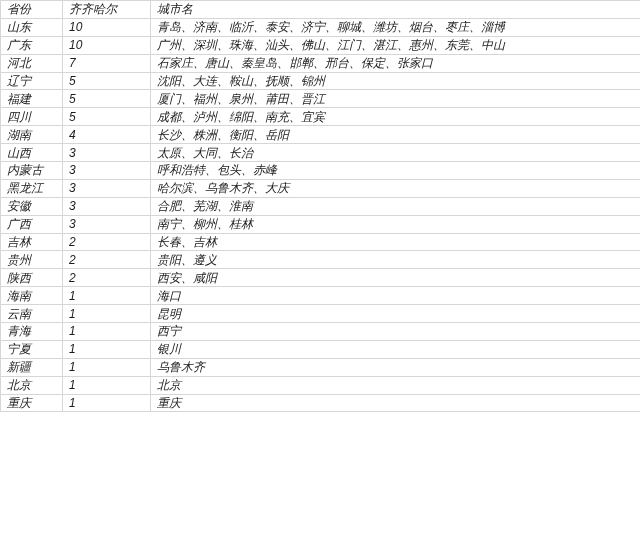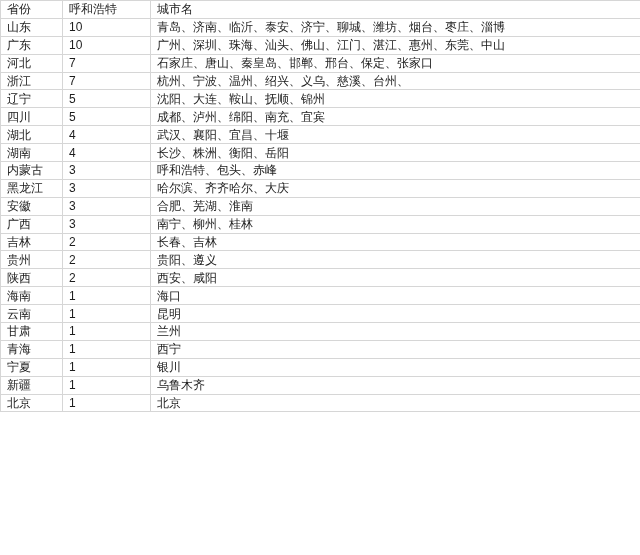--- a/index.html
+++ b/index.html
@@ -3,21 +3,21 @@
 <meta charset="utf-8">
 <style>
   html, body { margin: 0; padding: 0; }
   body {
     width: 640px;
     height: 555px;
     overflow: hidden;
     background: #ffffff;
     font-family: "Liberation Sans", "DejaVu Sans", sans-serif;
   }
-  .sheet { width: 640px; height: 555px; }
+  .sheet { width: 640px; height: 555px; font-style: italic; }
   table.grid {
     border-collapse: collapse;
     table-layout: fixed;
     width: 640px;
   }
   col.col-a { width: 62px; }
   col.col-b { width: 88px; }
   col.col-c { width: 490px; }
   th, td {
     border: 1px solid #d6d6d6;
@@ -40,74 +40,74 @@
 <div class="sheet">
   <table class="grid">
     <colgroup>
       <col class="col-a">
       <col class="col-b">
       <col class="col-c">
     </colgroup>
     <thead>
       <tr>
         <th>省份</th>
-        <th>呼和浩特</th>
+        <th>齐齐哈尔</th>
         <th>城市名</th>
       </tr>
     </thead>
     <tbody>
         <tr>
     <td>山东</td>
     <td>10</td>
     <td>青岛、济南、临沂、泰安、济宁、聊城、潍坊、烟台、枣庄、淄博</td>
   </tr>
         <tr>
     <td>广东</td>
     <td>10</td>
     <td>广州、深圳、珠海、汕头、佛山、江门、湛江、惠州、东莞、中山</td>
   </tr>
         <tr>
     <td>河北</td>
     <td>7</td>
     <td>石家庄、唐山、秦皇岛、邯郸、邢台、保定、张家口</td>
   </tr>
         <tr>
-    <td>浙江</td>
-    <td>7</td>
-    <td>杭州、宁波、温州、绍兴、义乌、慈溪、台州、</td>
-  </tr>
-        <tr>
     <td>辽宁</td>
     <td>5</td>
     <td>沈阳、大连、鞍山、抚顺、锦州</td>
+  </tr>
+        <tr>
+    <td>福建</td>
+    <td>5</td>
+    <td>厦门、福州、泉州、莆田、晋江</td>
   </tr>
         <tr>
     <td>四川</td>
     <td>5</td>
     <td>成都、泸州、绵阳、南充、宜宾</td>
   </tr>
         <tr>
-    <td>湖北</td>
-    <td>4</td>
-    <td>武汉、襄阳、宜昌、十堰</td>
-  </tr>
-        <tr>
     <td>湖南</td>
     <td>4</td>
     <td>长沙、株洲、衡阳、岳阳</td>
+  </tr>
+        <tr>
+    <td>山西</td>
+    <td>3</td>
+    <td>太原、大同、长治</td>
   </tr>
         <tr>
     <td>内蒙古</td>
     <td>3</td>
     <td>呼和浩特、包头、赤峰</td>
   </tr>
         <tr>
     <td>黑龙江</td>
     <td>3</td>
-    <td>哈尔滨、齐齐哈尔、大庆</td>
+    <td>哈尔滨、乌鲁木齐、大庆</td>
   </tr>
         <tr>
     <td>安徽</td>
     <td>3</td>
     <td>合肥、芜湖、淮南</td>
   </tr>
         <tr>
     <td>广西</td>
     <td>3</td>
     <td>南宁、柳州、桂林</td>
@@ -131,39 +131,39 @@
     <td>海南</td>
     <td>1</td>
     <td>海口</td>
   </tr>
         <tr>
     <td>云南</td>
     <td>1</td>
     <td>昆明</td>
   </tr>
         <tr>
-    <td>甘肃</td>
-    <td>1</td>
-    <td>兰州</td>
-  </tr>
-        <tr>
     <td>青海</td>
     <td>1</td>
     <td>西宁</td>
   </tr>
         <tr>
     <td>宁夏</td>
     <td>1</td>
     <td>银川</td>
   </tr>
         <tr>
     <td>新疆</td>
     <td>1</td>
     <td>乌鲁木齐</td>
   </tr>
         <tr>
     <td>北京</td>
     <td>1</td>
     <td>北京</td>
   </tr>
+        <tr>
+    <td>重庆</td>
+    <td>1</td>
+    <td>重庆</td>
+  </tr>
       </tbody>
   </table>
 </div>
 
 </body></html>

